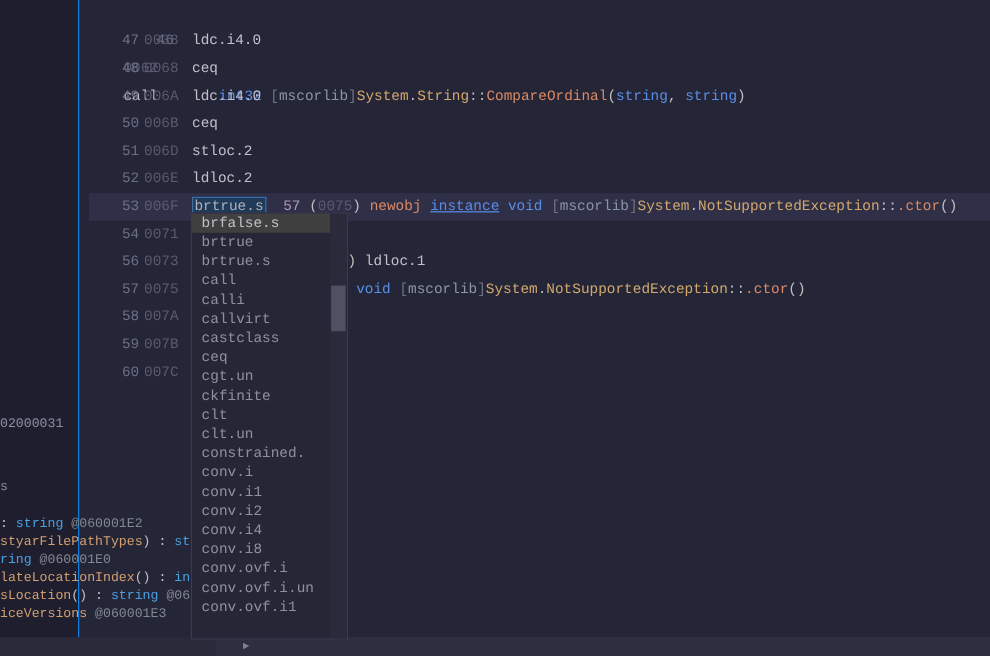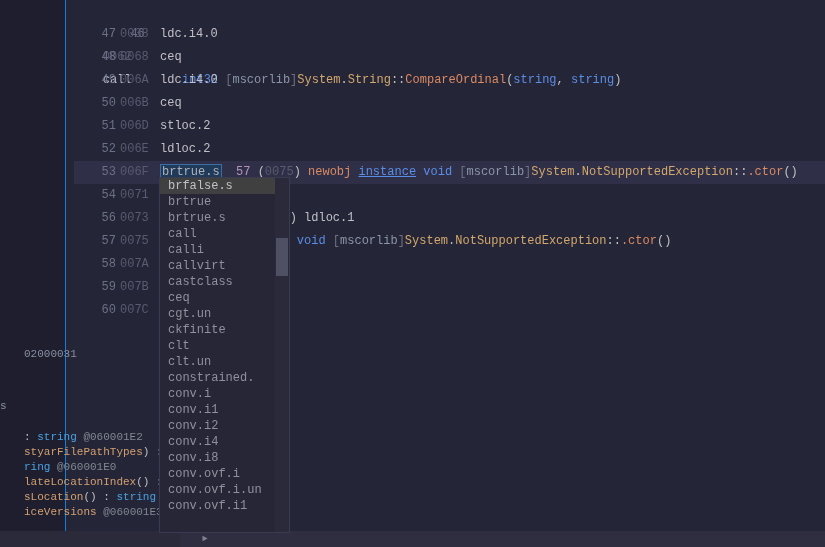--- a/index.html
+++ b/index.html
@@ -114,21 +114,20 @@
     background:#505065;
   }
   .left-tree {
     position:absolute;
     left:0;
     top:340px;
     width:160px;
     font-size:11px;
     line-height:15px;
     color:#b0b4b8;
-    padding-left:24px;
   }
   .tree-row { white-space:nowrap; overflow:hidden; }
   .t-ret { color:#4aa0e0; }
   .t-white { color:#c0c0c8; }
   .t-meth { color:#d2a070; }
   .t-paren { color:#c0c0c0; }
   .t-token { color:#808890; }
   .hscroll {
     position:absolute;
     left:0; bottom:0;
@@ -154,21 +153,20 @@
     line-height:16px;
     font-size:9px;
   }
   .hscroll-left{ left:180px; }
   .info1 {
     position:absolute;
     left:0;
     top:348px;
     color:#8890a0;
     font-size:11px;
-    margin-left:24px;
   }
   .info2 {
     position:absolute;
     left:0;
     top:400px;
     color:#8890a0;
     font-size:11px;
   }
 </style>
 </head>

